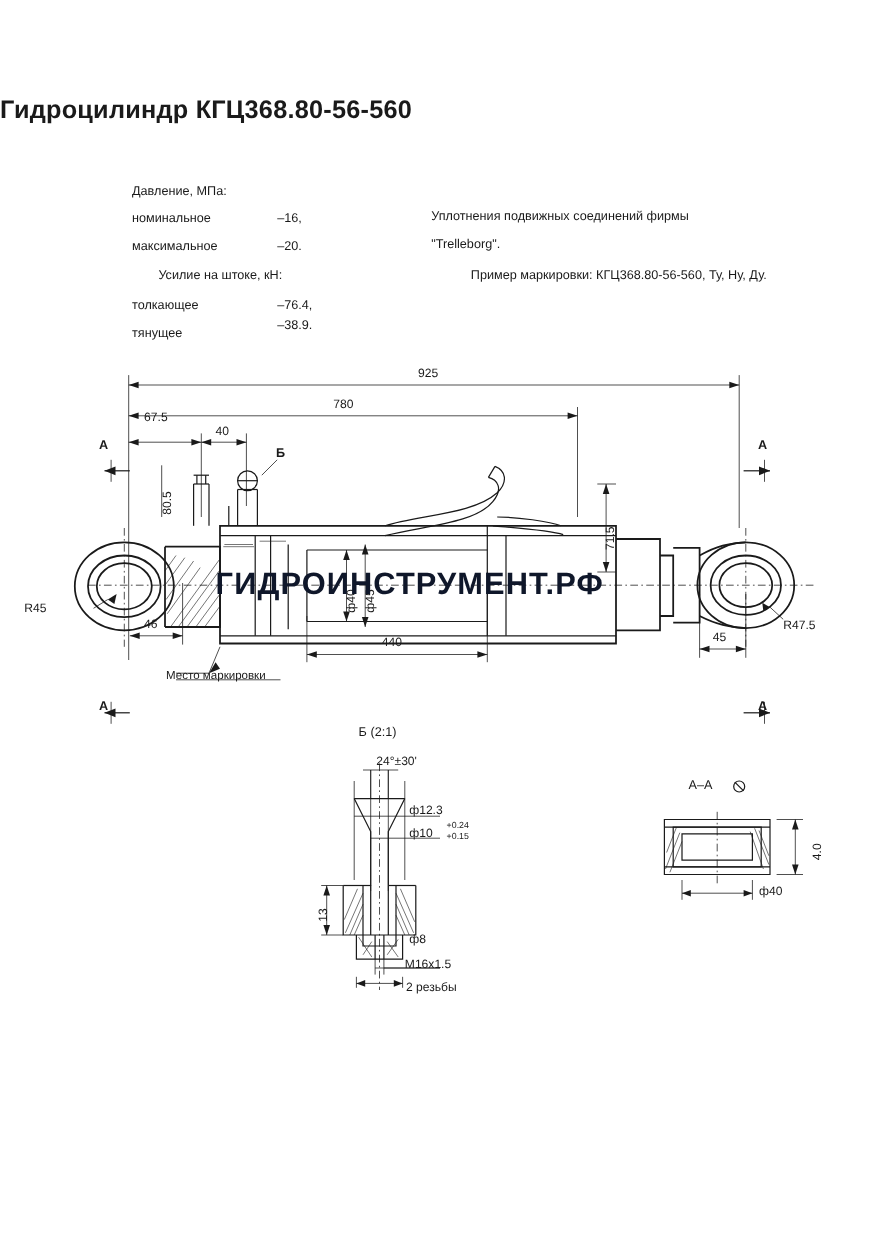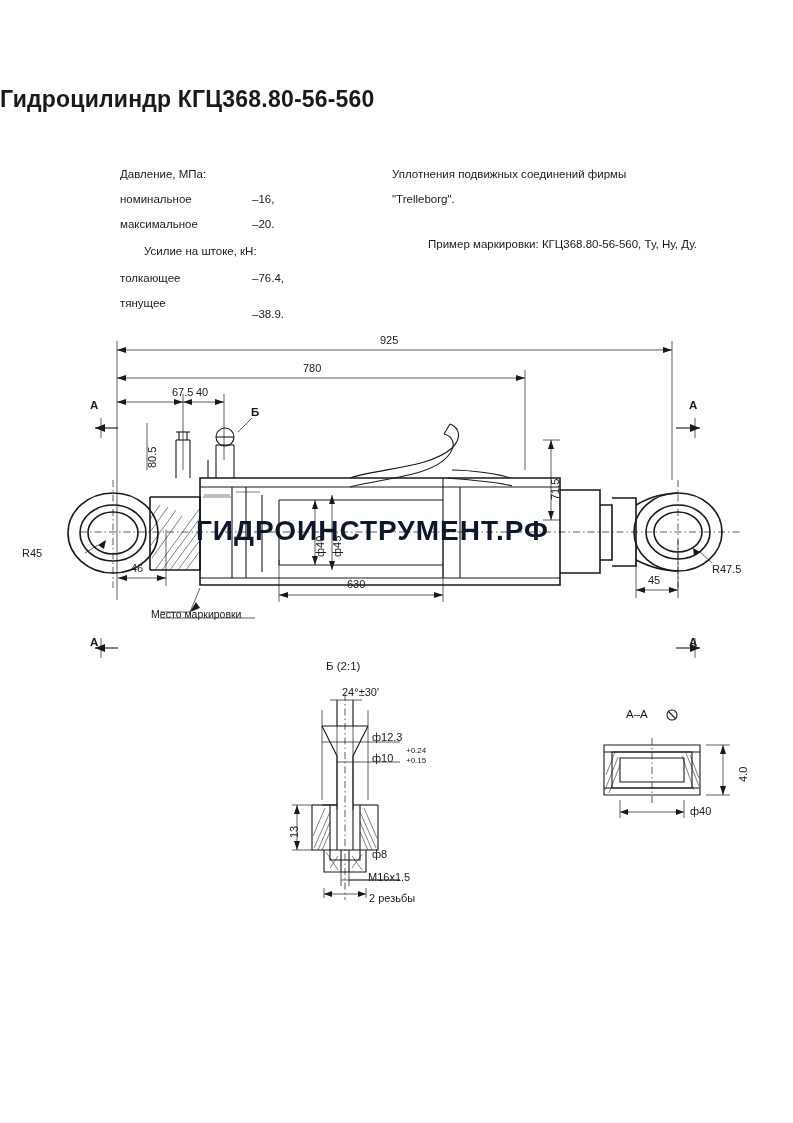--- a/index.html
+++ b/index.html
@@ -1,21 +1,21 @@
 <!DOCTYPE html>
 <html><head>
 <meta charset="utf-8">
 <style>
   html,body{margin:0;padding:0;background:#fff;}
   body{width:793px;height:1123px;position:relative;font-family:"Liberation Sans",sans-serif;color:#1a1a1a;overflow:hidden;}
   .page{position:absolute;inset:0;}
   .ttl{position:absolute;width:100%;text-align:left;top:86px;font-size:23px;font-weight:bold;letter-spacing:.2px;}
   .spec{position:absolute;font-size:11.5px;white-space:nowrap;}
   .spec-l{left:120px;}
-  .spec-r{left:392px;}
+  .spec-r{left:392px;margin-top:23px;}
   .dimtxt{position:absolute;font-size:11px;white-space:nowrap;}
   .vtxt{position:absolute;font-size:11px;white-space:nowrap;transform-origin:0 0;transform:rotate(-90deg);}
   .lbl{position:absolute;font-size:11.5px;white-space:nowrap;}
   .note{position:absolute;font-size:12px;white-space:nowrap;}
   .wm{position:absolute;left:196px;top:515px;font-size:28px;color:#0f172a;letter-spacing:1px;font-weight:bold;}
   svg{position:absolute;left:0;top:0;}
   .ln{stroke:#1a1a1a;fill:none;}
   .th{stroke-width:1.6;}
   .md{stroke-width:1.1;}
   .tn{stroke-width:.7;}
@@ -31,25 +31,25 @@
 
   <div class="spec spec-l" style="top:168px;">Давление, МПа:</div>
   <div class="spec spec-l" style="top:193px;">номинальное</div>
   <div class="spec" style="left:252px;top:193px;">–16,</div>
   <div class="spec spec-l" style="top:218px;">максимальное</div>
   <div class="spec" style="left:252px;top:218px;">–20.</div>
   <div class="spec spec-l" style="top:245px;margin-left:24px;">Усилие на штоке, кН:</div>
   <div class="spec spec-l" style="top:272px;">толкающее</div>
   <div class="spec" style="left:252px;top:272px;">–76.4,</div>
   <div class="spec spec-l" style="top:297px;">тянущее</div>
-  <div class="spec" style="left:252px;top:308px;">–38.9.</div>
+  <div class="spec" style="left:252px;top:290px;">–38.9.</div>
 
   <div class="spec spec-r" style="top:168px;">Уплотнения подвижных соединений фирмы</div>
   <div class="spec spec-r" style="top:193px;">"Trelleborg".</div>
-  <div class="spec spec-r" style="top:238px;padding-left:36px;">Пример маркировки: КГЦ368.80-56-560, Ту, Ну, Ду.</div>
+  <div class="spec spec-r" style="top:222px;padding-left:36px;">Пример маркировки: КГЦ368.80-56-560, Ту, Ну, Ду.</div>
 
   <svg width="793" height="1123">
 
     <g class="ln tn">
 
       <line x1="117" y1="350" x2="672" y2="350"></line>
       <line x1="117" y1="341" x2="117" y2="600"></line>
       <line x1="672" y1="341" x2="672" y2="480"></line>
 
       <line x1="117" y1="378" x2="525" y2="378"></line>
@@ -313,27 +313,27 @@
       <polygon points="684,812 676,809 676,815"></polygon>
     </g>
     <line class="ln tn dash" x1="652" y1="738" x2="652" y2="805"></line>
 
     <circle class="ln md" cx="672" cy="715" r="5"></circle>
     <line class="ln md" x1="668" y1="711" x2="676" y2="719"></line>
   </svg>
 
   <div class="dimtxt" style="left:380px;top:334px;">925</div>
   <div class="dimtxt" style="left:303px;top:362px;">780</div>
-  <div class="dimtxt" style="left:131px;top:386px;margin-left:41px;">67.5</div>
+  <div class="dimtxt" style="left:131px;top:374px;">67.5</div>
   <div class="dimtxt" style="left:196px;top:386px;">40</div>
   <div class="vtxt" style="left:146px;top:468px;">80.5</div>
   <div class="vtxt" style="left:549px;top:500px;">71.5</div>
   <div class="vtxt" style="left:314px;top:557px;">ф40</div>
   <div class="vtxt" style="left:331px;top:557px;">ф45</div>
-  <div class="dimtxt" style="left:347px;top:578px;">630</div>
+  <div class="dimtxt" style="left:347px;top:578px;">440</div>
   <div class="dimtxt" style="left:131px;top:562px;text-align:right;">46</div>
   <div class="dimtxt" style="left:648px;top:574px;">45</div>
   <div class="dimtxt" style="left:22px;top:547px;">R45</div>
   <div class="dimtxt" style="left:712px;top:563px;">R47.5</div>
 
   <div class="lbl" style="left:90px;top:399px;font-weight:bold;">А</div>
   <div class="lbl" style="left:90px;top:636px;font-weight:bold;">А</div>
   <div class="lbl" style="left:689px;top:399px;font-weight:bold;">А</div>
   <div class="lbl" style="left:689px;top:636px;font-weight:bold;">А</div>
   <div class="lbl" style="left:251px;top:406px;font-weight:bold;">Б</div>

